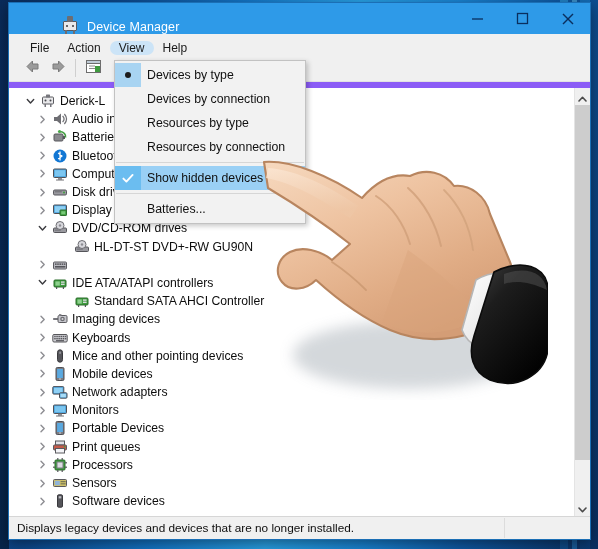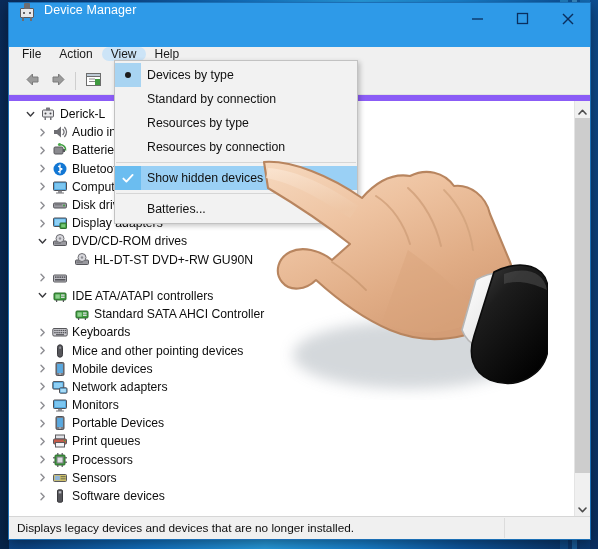--- a/index.html
+++ b/index.html
@@ -38,26 +38,27 @@
     height: 538px;
     background: #f0f0f0;
     border: 1px solid #1b6fb5;
     box-shadow: 0 4px 14px rgba(0,0,0,.45);
     display: flex;
     flex-direction: column;
   }
 
   
   #titlebar {
-    height: 44px;
+    height: 31px;
     background: #2e9ae8;
     display: flex;
-    align-items: flex-start;
+    align-items: flex-end;
     flex: 0 0 auto;
     position: relative;
+    padding-left: 43px;
   }
   #title-icon {
     width: 18px; height: 18px;
     margin-left: 9px; margin-right: 8px;
     position: relative;
     flex: 0 0 auto;
   }
   .dm-chip {
     position: absolute;
     left: 2px; top: 5px;
@@ -86,22 +87,22 @@
     display: flex; align-items: center; justify-content: center;
     flex: 0 0 auto;
   }
   .wbtn svg { display: block; }
 
   
   #menubar {
     height: 21px;
     background: #f0f0f0;
     display: flex;
-    align-items: flex-start;
-    padding-left: 4px;
+    align-items: flex-end;
+    padding-left: 12px;
     flex: 0 0 auto;
     position: relative;
     z-index: 40;
   }
   .menu-item {
     padding: 0 9px;
     display: flex; align-items: center;
     font-size: 12px;
     color: #1a1a1a;
     white-space: nowrap;
@@ -204,21 +205,21 @@
   }
   #status-text { padding-left: 8px; flex: 1 1 auto; white-space: nowrap; }
   #status-sep { width: 1px; height: 20px; background: #dcdcdc; }
   #status-pane2 { width: 85px; }
 
   
   #viewmenu {
     position: absolute;
     left: 105px;
     top: 57px;
-    width: 244px;
+    width: 192px;
     background: #f2f2f2;
     border: 1px solid #c2c2c2;
     box-shadow: 2px 2px 5px rgba(0,0,0,.22);
     z-index: 60;
     padding: 2px 0;
   }
   .mrow {
     height: 24px;
     display: flex;
     align-items: center;
@@ -525,20 +526,37 @@
               <svg width="16" height="16" viewBox="0 0 16 16">
                 <rect x="2" y="5" width="12" height="7" rx="1" fill="#3f9c3f" stroke="#2a6c2a" stroke-width="1"></rect>
                 <rect x="3.4" y="6.4" width="4.4" height="4.2" fill="#8ed08e"></rect>
                 <rect x="9" y="6.4" width="3.6" height="1.4" fill="#d7d7dc"></rect>
                 <rect x="9" y="8.6" width="3.6" height="1.4" fill="#d7d7dc"></rect>
                 <rect x="4" y="12" width="1.2" height="2" fill="#55555a"></rect>
                 <rect x="10.8" y="12" width="1.2" height="2" fill="#55555a"></rect>
               </svg>
             </span>
             <span class="tlabel">Standard SATA AHCI Controller</span>
+          </div>
+          <div class="row lvl1">
+            <span class="chev">
+              <svg width="9" height="9" viewBox="0 0 9 9">
+                <path d="M3 1.3 L6.2 4.5 L3 7.7" fill="none" stroke="#8d8d92" stroke-width="1.4" stroke-linecap="round" stroke-linejoin="round"></path>
+              </svg>
+            </span>
+            <span class="ticon">
+              <svg width="16" height="16" viewBox="0 0 16 16">
+                <rect x="1" y="7" width="5.5" height="2" rx=".8" fill="#76767c"></rect>
+                <rect x="6" y="4.5" width="9" height="7" rx="1.2" fill="#c6c6cc" stroke="#5a5a5f" stroke-width="1"></rect>
+                <circle cx="10.5" cy="8" r="2.3" fill="#6e6e73"></circle>
+                <circle cx="10.5" cy="8" r="1" fill="#d7d7dc"></circle>
+                <rect x="7" y="3" width="2.4" height="1.6" fill="#8a8a8f"></rect>
+              </svg>
+            </span>
+            <span class="tlabel">Imaging devices</span>
           </div>
           <div class="row lvl1">
             <span class="chev">
               <svg width="9" height="9" viewBox="0 0 9 9">
                 <path d="M3 1.3 L6.2 4.5 L3 7.7" fill="none" stroke="#8d8d92" stroke-width="1.4" stroke-linecap="round" stroke-linejoin="round"></path>
               </svg>
             </span>
             <span class="ticon">
               <svg width="16" height="16" viewBox="0 0 16 16">
                 <rect x="0.8" y="4.5" width="14.4" height="7.5" rx="1.2" fill="#cfcfd4" stroke="#56565a" stroke-width="1"></rect>
@@ -734,21 +752,21 @@
 
     <div id="viewmenu">
         <div class="mrow">
           <span class="mgutter radio-on">
             <span class="radio-dot"></span>
           </span>
           <span class="mlabel">Devices by type</span>
         </div>
         <div class="mrow">
           <span class="mgutter"></span>
-          <span class="mlabel">Standard by connection</span>
+          <span class="mlabel">Devices by connection</span>
         </div>
         <div class="mrow">
           <span class="mgutter"></span>
           <span class="mlabel">Resources by type</span>
         </div>
         <div class="mrow">
           <span class="mgutter"></span>
           <span class="mlabel">Resources by connection</span>
         </div>
         <div class="msep"></div>

